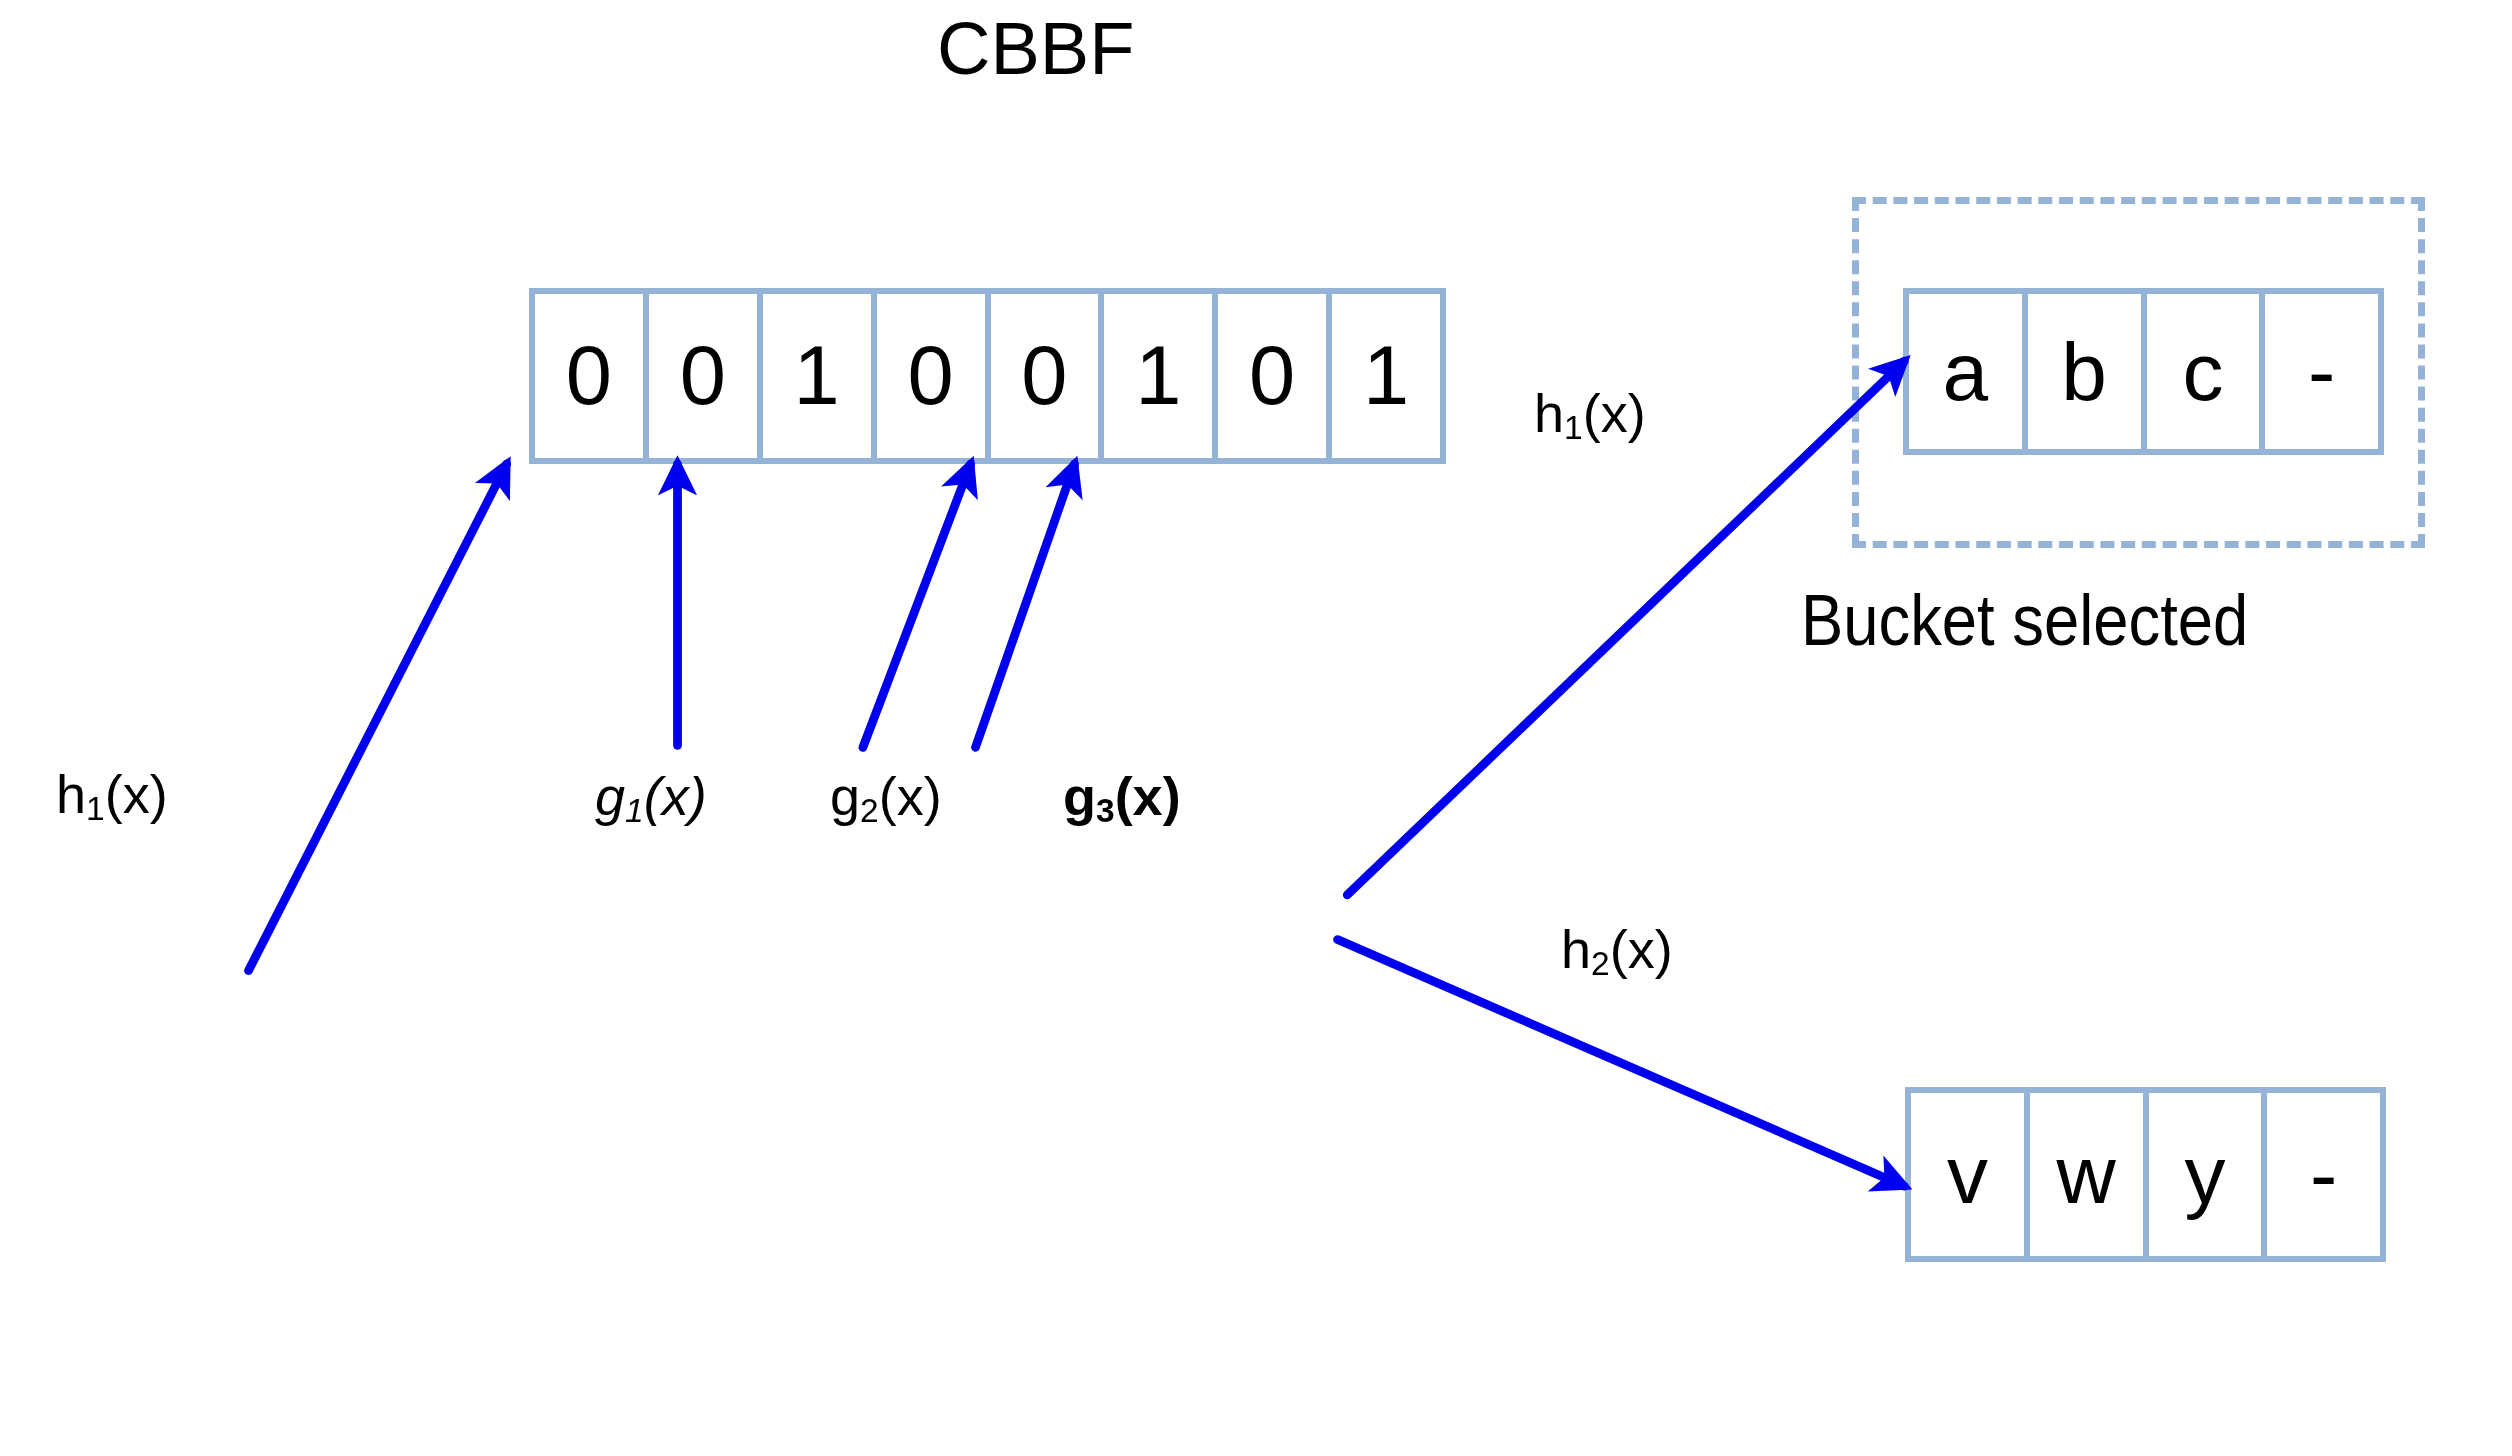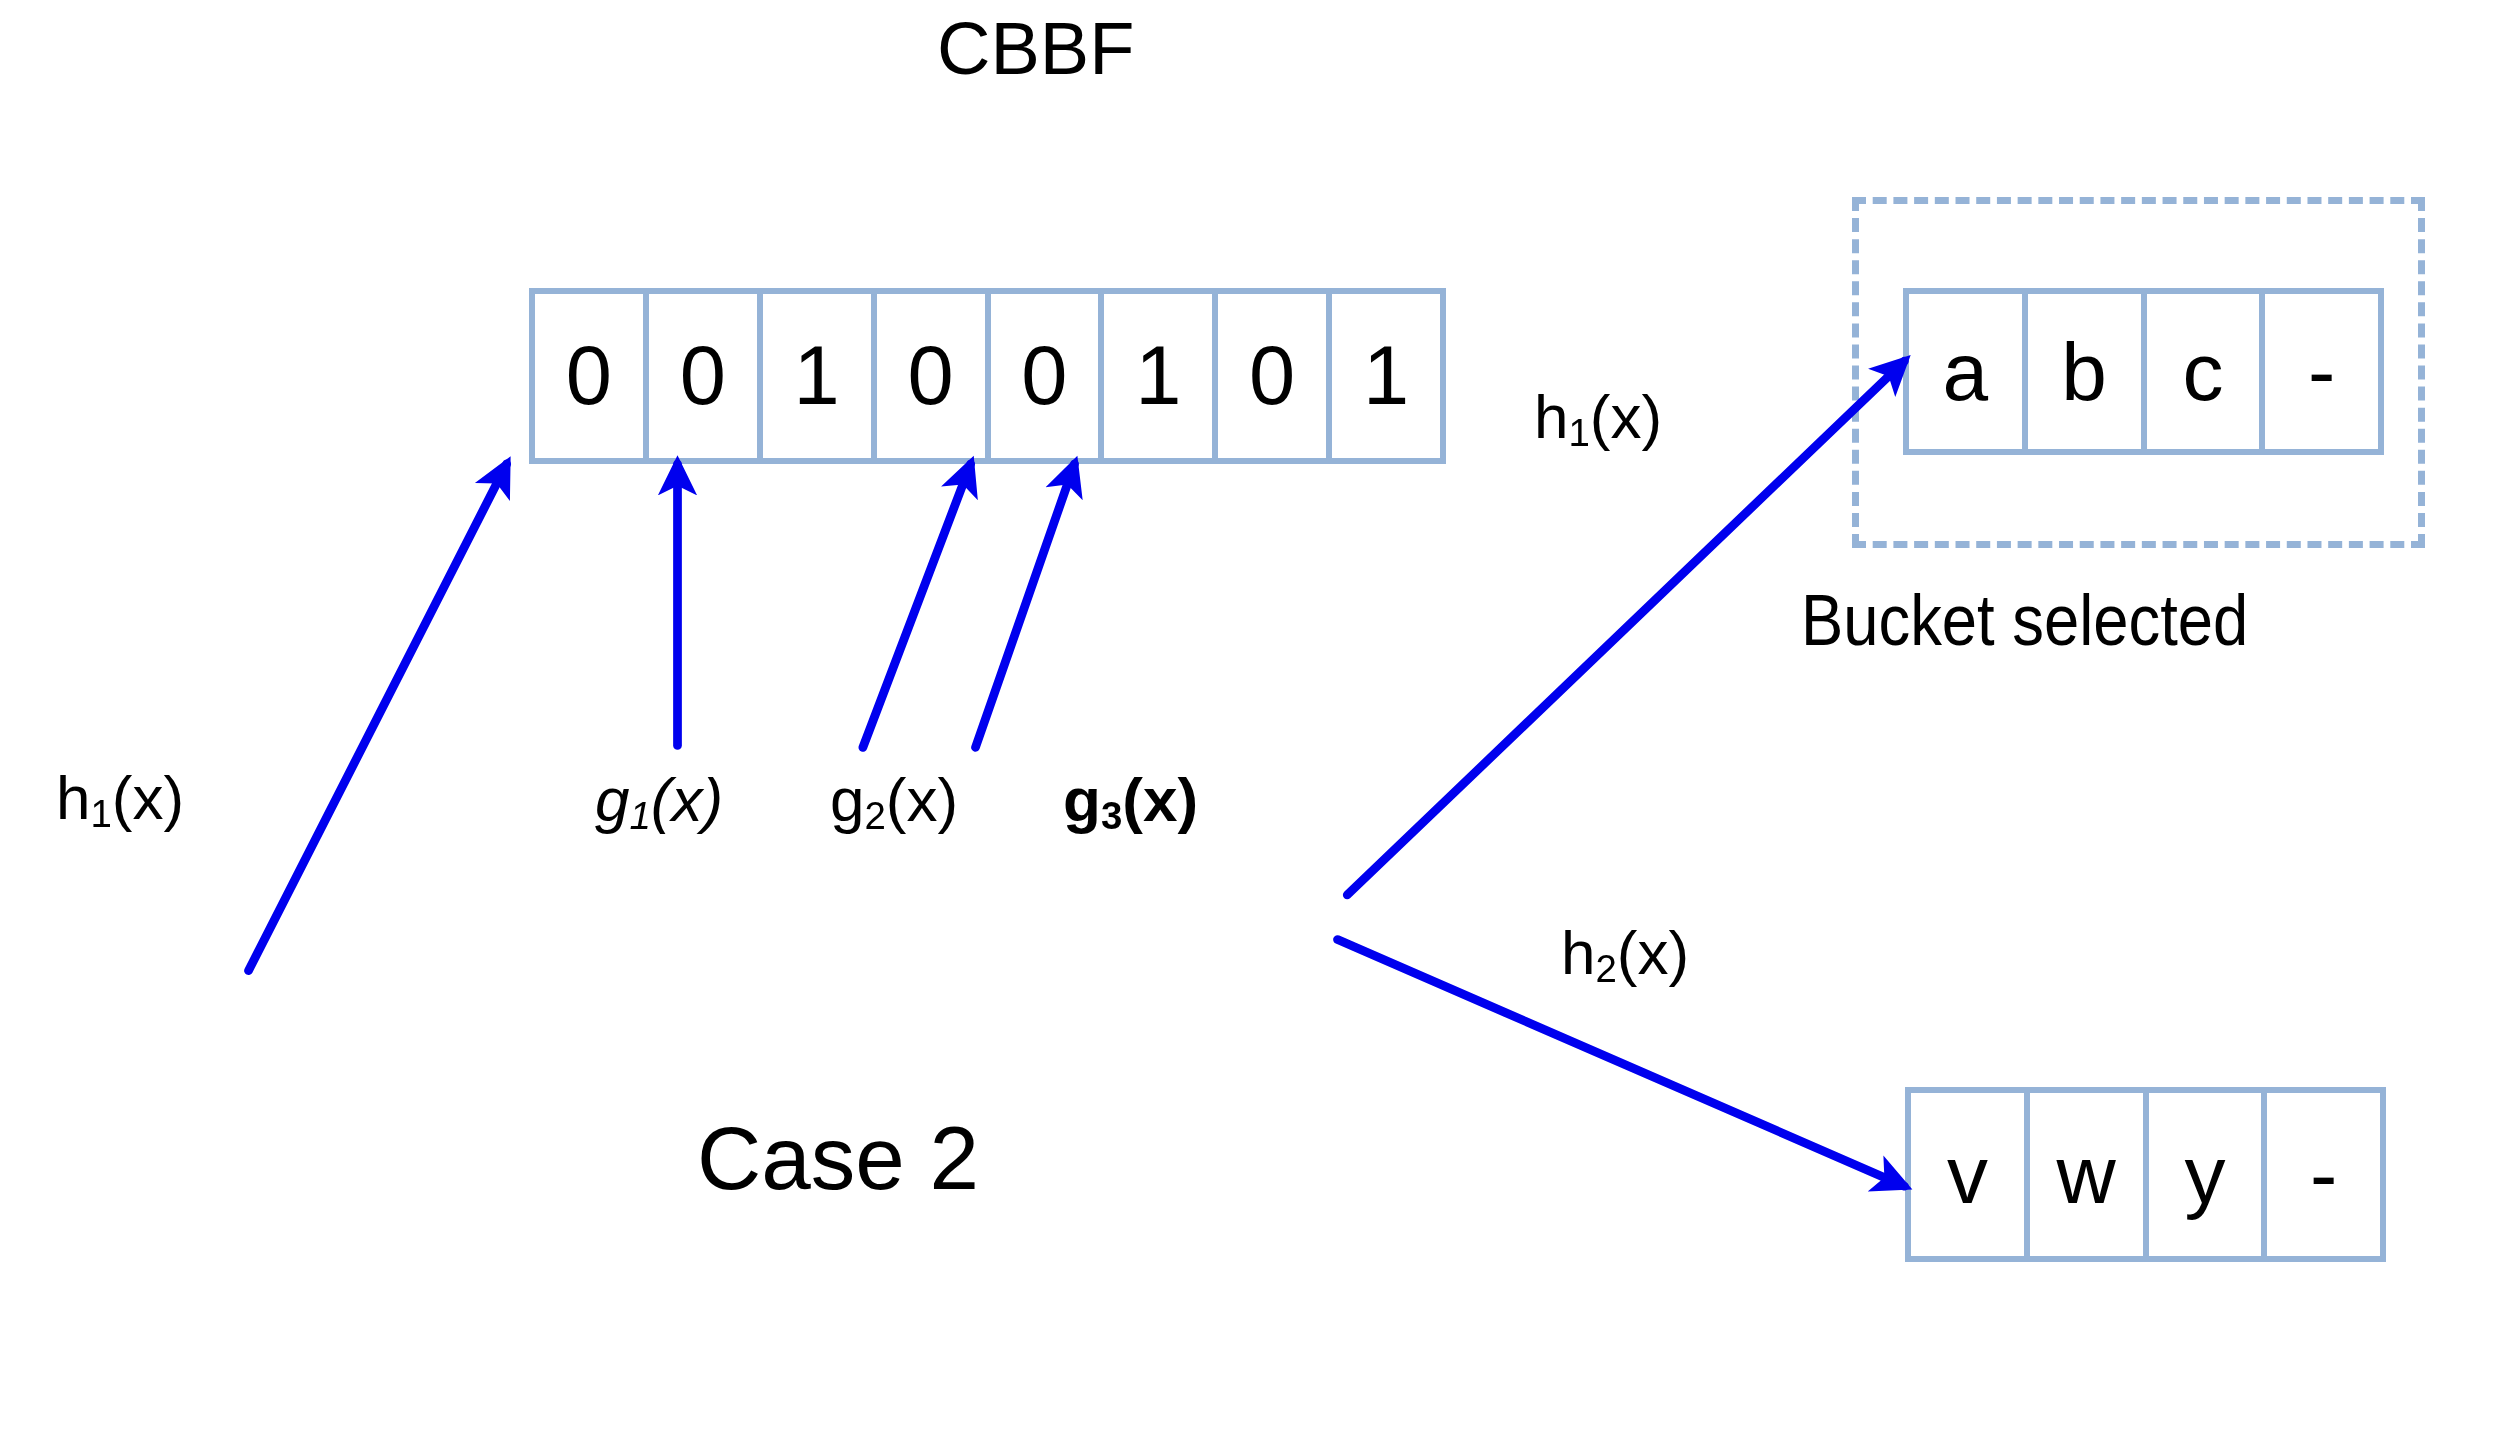--- a/index.html
+++ b/index.html
@@ -19,21 +19,21 @@
   .label {
     position: absolute;
     color: #000000;
     white-space: nowrap;
     line-height: 1;
   }
   .title {
     font-size: 74px;
   }
   .fn {
-    font-size: 62px;
+    font-size: 54px;
   }
   .fn sub {
     font-size: 0.62em;
     vertical-align: baseline;
     position: relative;
     top: 0.20em;
   }
   .case-label {
     font-size: 89px;
   }
@@ -164,21 +164,20 @@
   </div>
 
   <div class="label fn" style="left:1534px; top:386px;">
     <span>h</span><sub>1</sub><span>(x)</span>
   </div>
 
   <div class="label fn" style="left:1561px; top:901px;margin-top:21px;">
     <span>h</span><sub>2</sub><span>(x)</span>
   </div>
 
-  <div class="label case-label" style="left:697px; top:1114px;">Case 2</div>
 
   <svg id="arrow-layer" viewBox="0 0 2588 1500">
     <defs>
       <marker id="arrowhead" markerWidth="5" markerHeight="5" refX="3.6" refY="2.5" orient="auto" markerUnits="strokeWidth">
         <path d="M0,0.25 L4.6,2.5 L0,4.75 L1.1,2.5 Z" fill="#0000ee"></path>
       </marker>
     </defs>
     <g id="arrow-group">
         <line x1="256" y1="1000" x2="522" y2="478" stroke="#0000ee" stroke-width="9" stroke-linecap="round" marker-end="url(#arrowhead)"></line>
         <line x1="698" y1="768" x2="698" y2="478" stroke="#0000ee" stroke-width="9" stroke-linecap="round" marker-end="url(#arrowhead)"></line>

